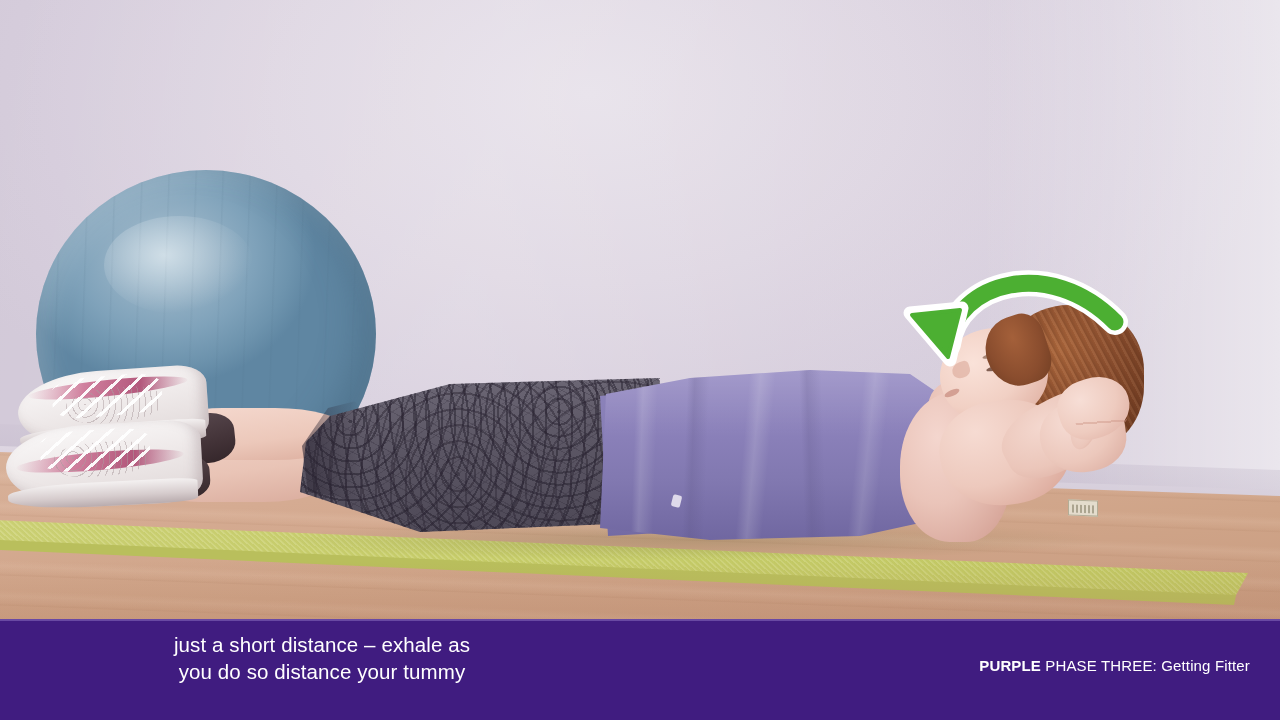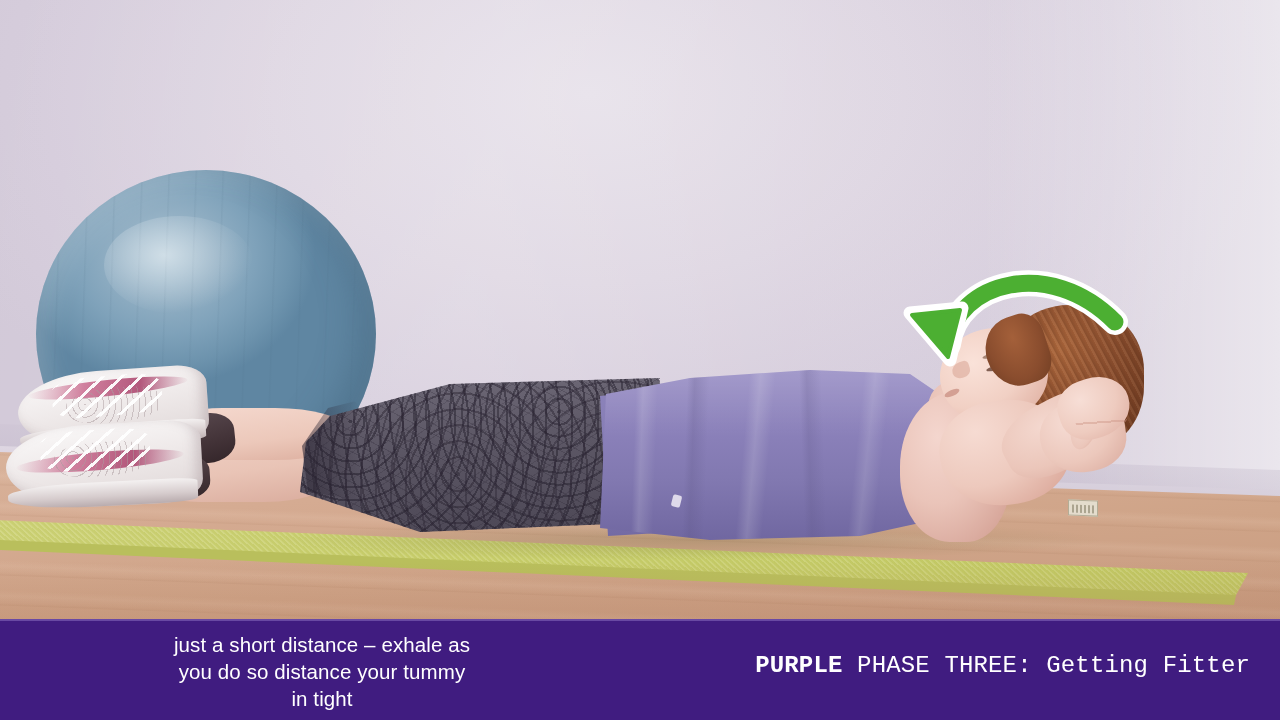--- a/index.html
+++ b/index.html
@@ -386,22 +386,22 @@
     font-size:20.5px;
     line-height:27px;
     font-weight:400;
     letter-spacing:.1px;
   }
   .subtitle .ln { display:block; white-space:nowrap; }
 
   .phase-label {
     position:absolute; right:30px; top:33px;
     color:#ffffff;
-    font-family:Liberation Mono, monospace;
-    font-size:24px;
+    font-family:Liberation Sans, sans-serif;
+    font-size:15px;
     line-height:28px;
     letter-spacing:.15px;
     white-space:nowrap;
   }
   .phase-label .pl-strong { font-weight:700; }
   .phase-label .pl-rest { font-weight:400; }
 </style>
 </head>
 <body>
 
@@ -492,21 +492,20 @@
     </svg>
 
   </div>
 
   <div id="banner">
     <div id="banner-top-line"></div>
 
     <div class="subtitle">
       <span class="ln">just a short distance – exhale as</span>
       <span class="ln">you do so distance your tummy</span>
-      <span class="ln">in tight</span>
     </div>
 
     <div class="phase-label">
       <span class="pl-strong">PURPLE</span><span class="pl-rest"> PHASE THREE: Getting Fitter</span>
     </div>
   </div>
 
 </div>
 
 </body></html>

